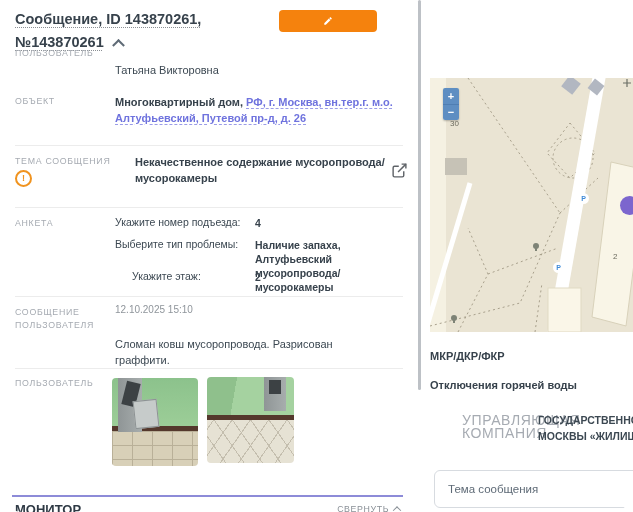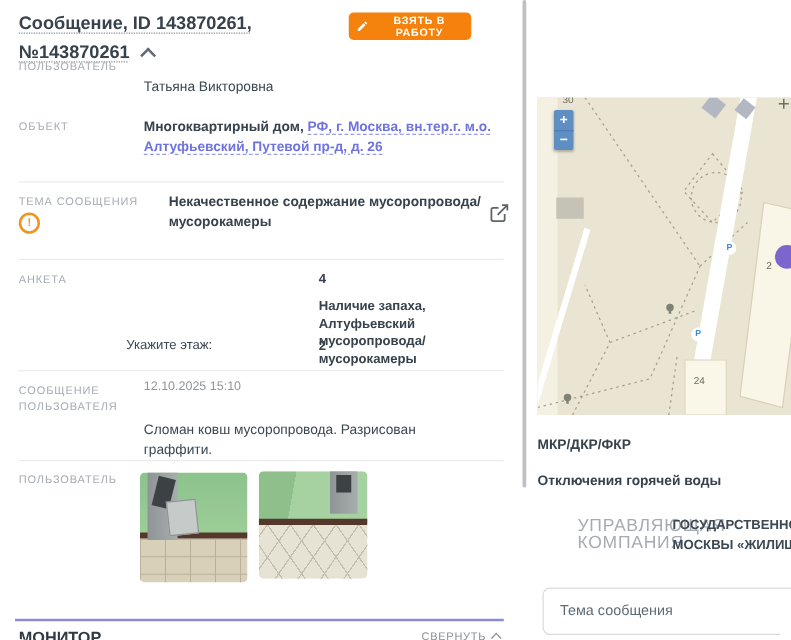--- a/index.html
+++ b/index.html
@@ -61,21 +61,21 @@
   .map{left:430px;top:78px;width:203px;height:254px;background:#EAE4D3;overflow:hidden;cursor:grab;}
   .map svg{position:absolute;left:0;top:0;}
   .zoomctl{position:absolute;left:13px;top:10px;width:16px;display:flex;flex-direction:column;
            border-radius:2px;overflow:hidden;box-shadow:0 1px 2px rgba(0,0,0,.25);}
   .zbtn{width:16px;height:16px;background:#5E8EC2;color:#fff;border:none;font-size:11px;font-weight:700;
         line-height:15px;text-align:center;padding:0;cursor:pointer;font-family:inherit;}
   .zbtn+.zbtn{border-top:1px solid #4f7eb2;}
   .pmark{position:absolute;width:11px;height:11px;border-radius:50%;background:#fff;
          color:#3E8AD8;font-size:7px;font-weight:700;text-align:center;line-height:11px;}
   .purple-dot{position:absolute;left:190px;top:118px;width:19px;height:19px;border-radius:50%;background:#7C66CE;}
-  .maplbl{position:absolute;font-size:8px;color:#6B6A5E;}
+  .maplbl{position:absolute;font-size:8px;color:#6B6A5E;margin-top:44px;}
   .tree{position:absolute;width:6px;height:6px;border-radius:50%;background:#7E8376;}
   .tree:after{content:"";position:absolute;left:2px;top:5px;width:2px;height:3px;background:#7E8376;}
 
   .sect{left:430px;font-size:11px;font-weight:700;color:#37424C;cursor:pointer;}
   .mc-label{left:462px;top:414px;width:80px;font-size:14px;letter-spacing:.6px;color:#A6ABB2;line-height:13px;}
   .mc-value{left:538px;top:412px;width:200px;font-size:10.5px;font-weight:600;color:#3C4852;line-height:16px;
             white-space:nowrap;}
   .topic-input{left:434px;top:470px;width:212px;height:38px;border:1px solid #D7DBE0;border-radius:6px;
                padding:0 13px;font-size:11.5px;color:#3C4852;font-family:inherit;box-sizing:border-box;outline:none;}
   .topic-input::placeholder{color:#5E6A76;}
@@ -87,21 +87,20 @@
 
   <div class="abs msg-title">
     <span class="und">Сообщение, ID 143870261, №143870261</span>
     <span class="chev-up"></span>
   </div>
 
   <button class="abs take-btn">
     <svg viewBox="0 0 24 24">
       <path d="M3 17.25V21h3.75L17.8 9.94l-3.75-3.75L3 17.25zM20.7 7.04a1 1 0 0 0 0-1.41l-2.34-2.34a1 1 0 0 0-1.41 0l-1.83 1.83 3.75 3.75 1.83-1.83z" fill="#fff"></path>
     </svg>
-    <span>ВЗЯТЬ В РАБОТУ</span>
   </button>
 
   <div class="abs flabel" style="left:15px;top:48px;">ПОЛЬЗОВАТЕЛЬ</div>
   <div class="abs fvalue" style="left:115px;top:62px;">Татьяна Викторовна</div>
 
   <div class="abs flabel" style="left:15px;top:96px;">ОБЪЕКТ</div>
   <div class="abs fvalue" style="left:115px;top:94px;width:292px;">
     <span class="bold">Многоквартирный дом,</span>
     <span class="addr-link">РФ, г. Москва, вн.тер.г. м.о. Алтуфьевский, Путевой пр-д, д. 26</span>
   </div>
@@ -115,23 +114,25 @@
     <svg viewBox="0 0 24 24" fill="none" stroke="#5F6368" stroke-width="2" width="17" height="17">
       <path d="M18 13v6a2 2 0 0 1-2 2H5a2 2 0 0 1-2-2V8a2 2 0 0 1 2-2h6"></path>
       <path d="M15 3h6v6"></path>
         <path d="M10 14L21 3"></path>
     </svg>
   </div>
 
   <div class="abs hline" style="top:207px;"></div>
 
   <div class="abs flabel" style="left:15px;top:218px;">АНКЕТА</div>
+  <div class="abs qa-q" style="left:115px;top:216px;width:135px;">Укажите номер подъезда:</div>
   <div class="abs qa-a" style="left:255px;top:216px;width:150px;">4</div>
+  <div class="abs qa-q" style="left:115px;top:238px;width:135px;">Выберите тип проблемы:</div>
   <div class="abs qa-a" style="left:255px;top:238px;width:152px;">Наличие запаха, Алтуфьевский мусоропровода/мусорокамеры</div>
-  <div class="abs qa-q" style="left:101px;top:270px;width:135px;">Укажите этаж:</div>
+  <div class="abs qa-q" style="left:132px;top:270px;width:135px;">Укажите этаж:</div>
   <div class="abs qa-a" style="left:255px;top:270px;width:150px;">2</div>
 
   <div class="abs hline" style="top:296px;"></div>
 
   <div class="abs flabel" style="left:15px;top:306px;width:85px;line-height:13px;">СООБЩЕНИЕ ПОЛЬЗОВАТЕЛЯ</div>
   <div class="abs date-gray" style="left:115px;top:304px;">12.10.2025 15:10</div>
   <div class="abs fvalue" style="left:115px;top:336px;width:245px;">Сломан ковш мусоропровода. Разрисован граффити.</div>
 
   <div class="abs hline" style="top:368px;"></div>
 

